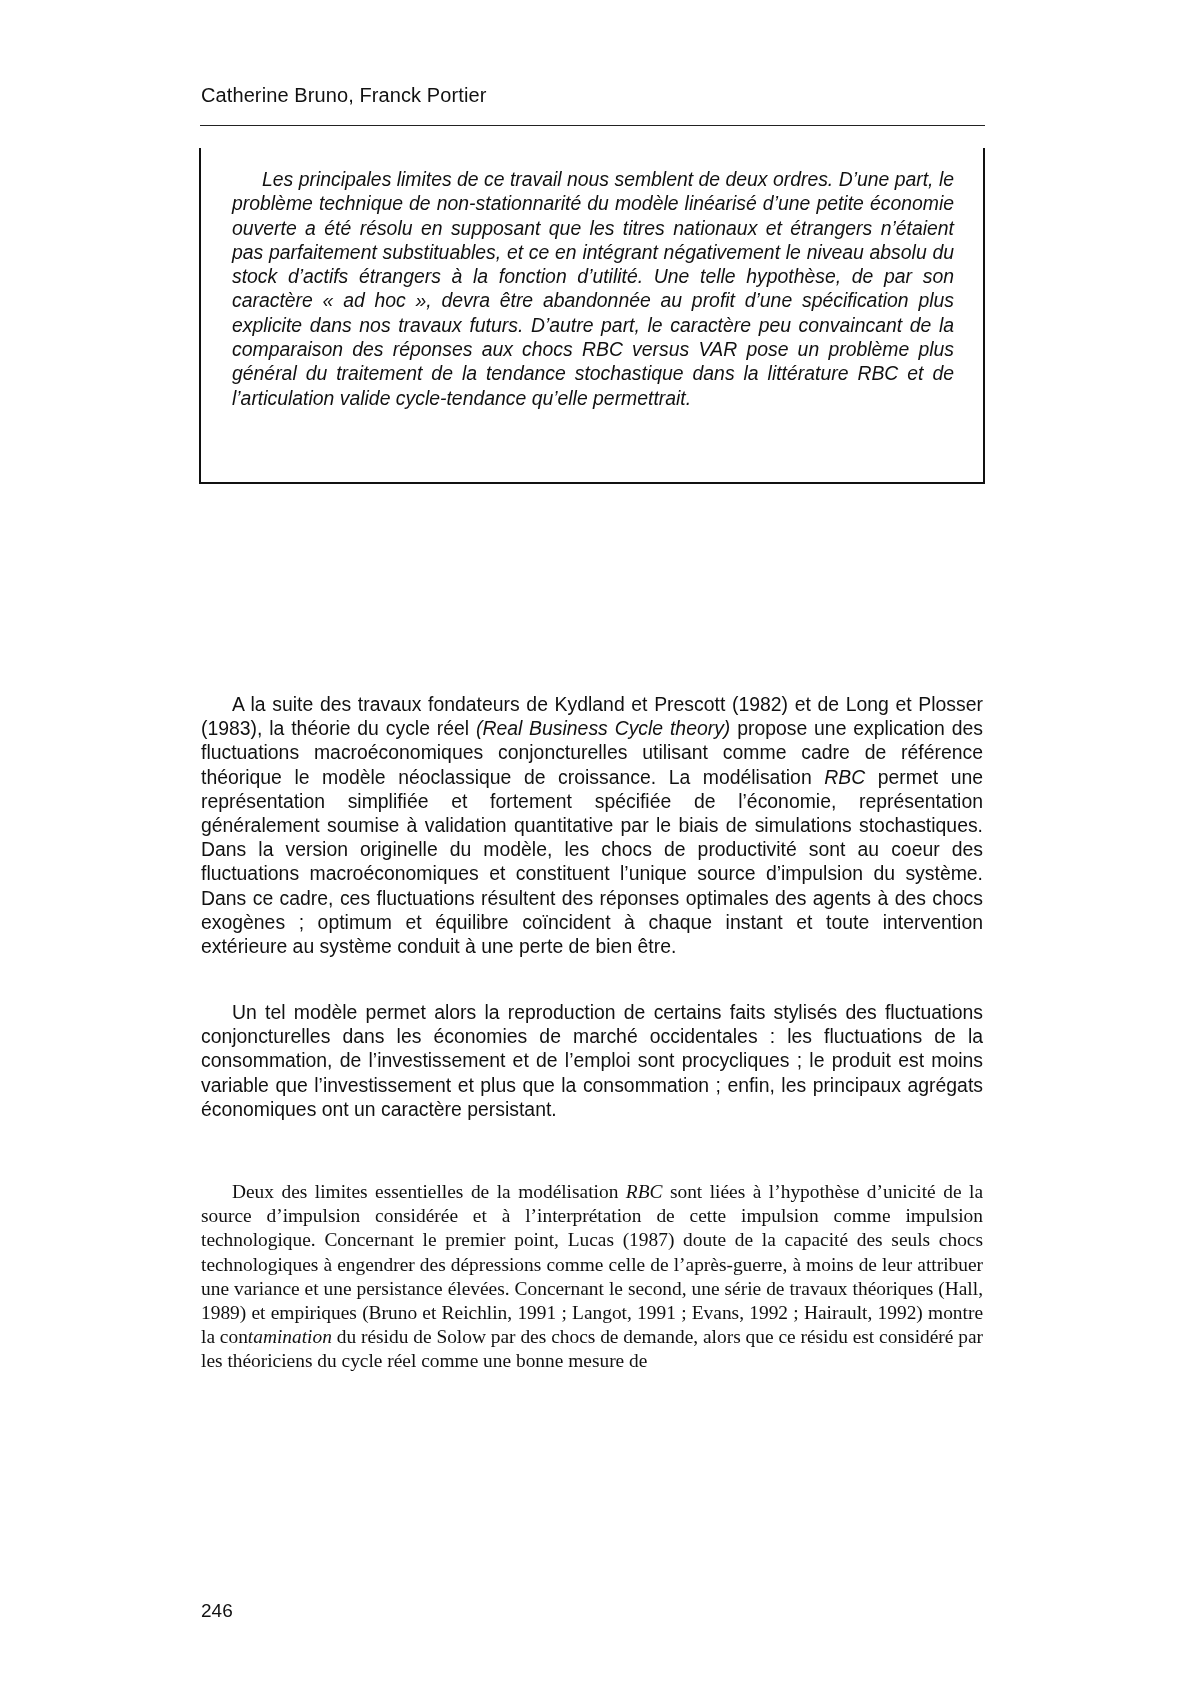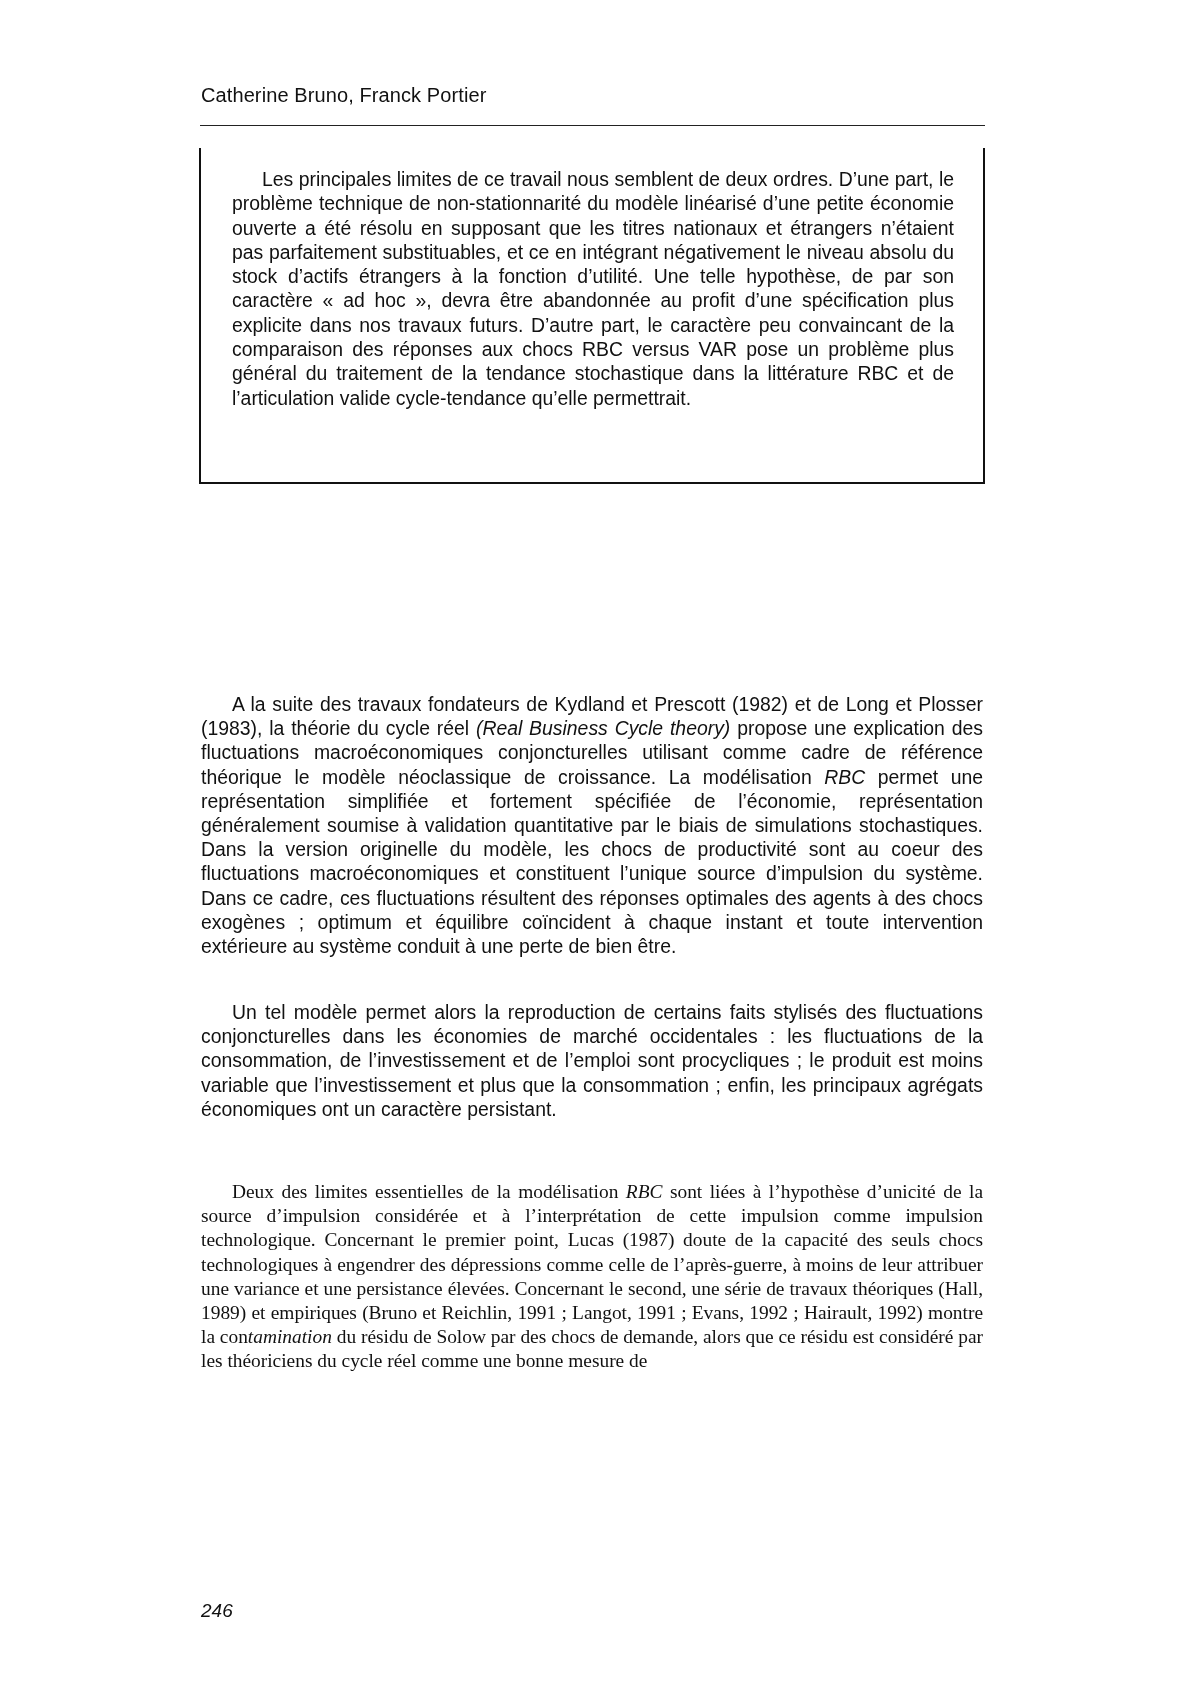--- a/index.html
+++ b/index.html
@@ -1,27 +1,27 @@
 <!DOCTYPE html>
 <html><head>
   <meta charset="utf-8">
   <style>
     html, body { margin: 0; padding: 0; background: #ffffff; }
     body { width: 1190px; height: 1684px; position: relative; overflow: hidden; color: #111; font-family: "Liberation Sans", sans-serif; }
     .running-head { position: absolute; left: 201px; top: 84px; font-size: 20px; letter-spacing: 0.1px; }
     .head-rule { position: absolute; left: 200px; top: 125px; width: 785px; height: 0; border-top: 1.5px solid #222; }
     .box { position: absolute; left: 199px; top: 148px; width: 786px; height: 336px; border-left: 2px solid #111; border-right: 2px solid #111; border-bottom: 2px solid #111; box-sizing: border-box; }
-    .box-text { position: absolute; left: 232px; top: 167px; width: 722px; font-size: 19.4px; line-height: 24.3px; text-align: justify; }
+    .box-text { position: absolute; left: 232px; top: 167px; width: 722px; font-size: 19.4px; line-height: 24.3px; font-style: italic; text-align: justify; }
     .box-text p { margin: 0; text-indent: 30px; }
     .body-text { position: absolute; left: 201px; width: 782px; font-size: 19.4px; line-height: 24.2px; text-align: justify; }
     .body-text p { margin: 0; text-indent: 31px; }
     #p1 { top: 692px; }
     #p2 { top: 1000px; }
     #p3 { top: 1180px; font-family: Liberation Serif, serif; }
-    .page-number { position: absolute; left: 201px; top: 1600px; font-size: 19px; font-style: italic; }
+    .page-number { position: absolute; left: 201px; top: 1600px; font-size: 19px; }
     em { font-style: italic; }
   </style>
 </head>
 <body>
 
 <div class="running-head">Catherine Bruno, Franck Portier</div>
 <div class="head-rule"></div>
 
 <div class="box"></div>
 <div class="box-text">

